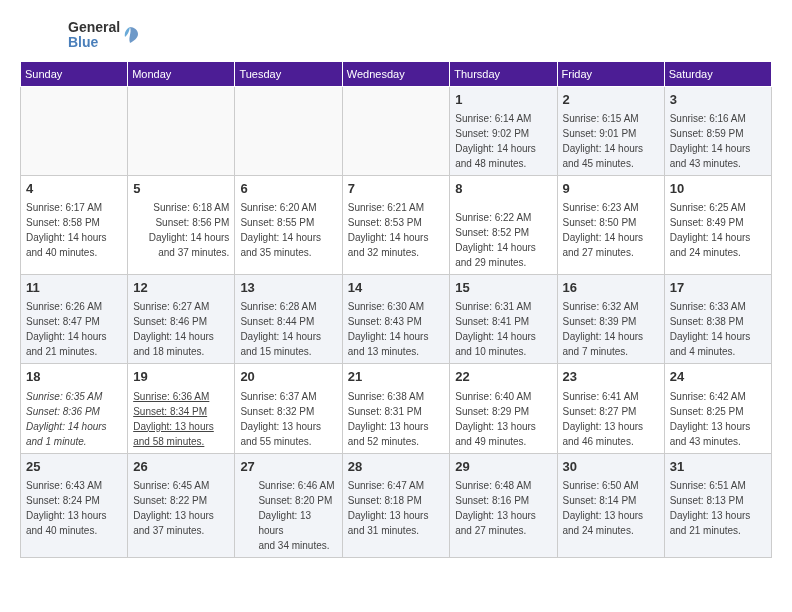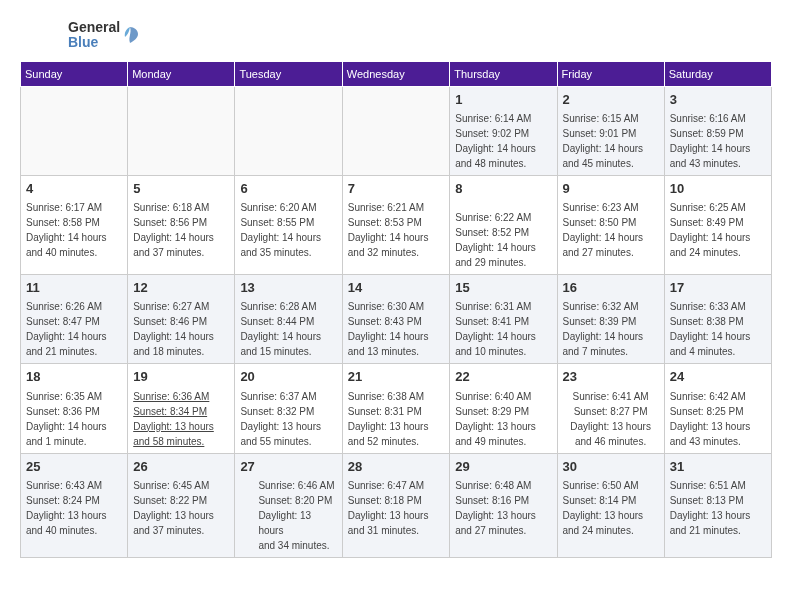--- a/index.html
+++ b/index.html
@@ -144,21 +144,21 @@
       <tr>
         <td>
           <div class="day-number">4</div>
           <div class="day-info" style="white-space: pre-line;">Sunrise: 6:17 AM
 Sunset: 8:58 PM
 Daylight: 14 hours
 and 40 minutes.</div>
         </td>
         <td>
           <div class="day-number">5</div>
-          <div class="day-info" style="white-space: pre-line;">Sunrise: 6:18 AM
+          <div class="day-info" style="white-space: pre-line; text-align: right;">Sunrise: 6:18 AM
 Sunset: 8:56 PM
 Daylight: 14 hours
 and 37 minutes.</div>
         </td>
         <td>
           <div class="day-number">6</div>
           <div class="day-info" style="white-space: pre-line;">Sunrise: 6:20 AM
 Sunset: 8:55 PM
 Daylight: 14 hours
 and 35 minutes.</div>
@@ -239,21 +239,21 @@
           <div class="day-number">17</div>
           <div class="day-info" style="white-space: pre-line;">Sunrise: 6:33 AM
 Sunset: 8:38 PM
 Daylight: 14 hours
 and 4 minutes.</div>
         </td>
       </tr>
       <tr>
         <td>
           <div class="day-number">18</div>
-          <div class="day-info" style="white-space: pre-line;">Sunrise: 6:35 AM
+          <div class="day-info" style="white-space: pre-line; font-style: italic;">Sunrise: 6:35 AM
 Sunset: 8:36 PM
 Daylight: 14 hours
 and 1 minute.</div>
         </td>
         <td>
           <div class="day-number">19</div>
           <div class="day-info" style="white-space: pre-line; text-decoration: underline;">Sunrise: 6:36 AM
 Sunset: 8:34 PM
 Daylight: 13 hours
 and 58 minutes.</div>
@@ -274,21 +274,21 @@
         </td>
         <td>
           <div class="day-number">22</div>
           <div class="day-info" style="white-space: pre-line;">Sunrise: 6:40 AM
 Sunset: 8:29 PM
 Daylight: 13 hours
 and 49 minutes.</div>
         </td>
         <td>
           <div class="day-number">23</div>
-          <div class="day-info" style="white-space: pre-line; text-align: center;">Sunrise: 6:41 AM
+          <div class="day-info" style="white-space: pre-line;">Sunrise: 6:41 AM
 Sunset: 8:27 PM
 Daylight: 13 hours
 and 46 minutes.</div>
         </td>
         <td>
           <div class="day-number">24</div>
           <div class="day-info" style="white-space: pre-line;">Sunrise: 6:42 AM
 Sunset: 8:25 PM
 Daylight: 13 hours
 and 43 minutes.</div>

